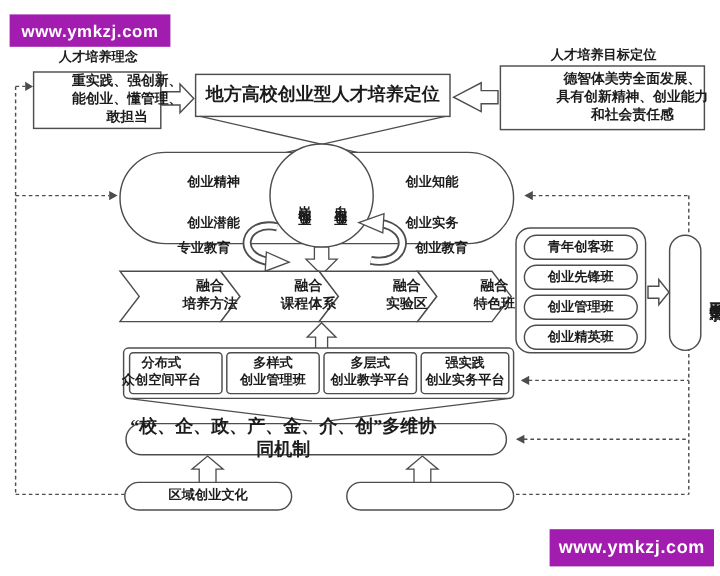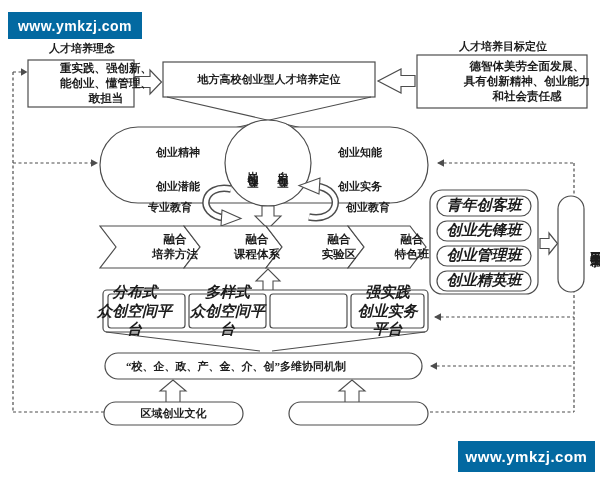--- a/index.html
+++ b/index.html
@@ -3,24 +3,24 @@
 <meta charset="utf-8">
 <style>
   html,body{margin:0;padding:0;background:#ffffff;}
   #stage{position:relative;width:600px;height:480px;background:#ffffff;overflow:hidden;
          font-family:"Liberation Serif","DejaVu Serif",serif;color:#1c1c1c;}
   #lines{position:absolute;left:0;top:0;z-index:1;}
   .txt{position:absolute;z-index:2;font-weight:bold;display:flex;align-items:center;
        justify-content:center;text-align:center;line-height:1.3;white-space:pre-line;}
   .vert{writing-mode:vertical-rl;text-orientation:upright;letter-spacing:2px;
         display:block;text-align:center;}
-  .wm{position:absolute;z-index:3;background:#0369a1;color:#ffffff;font-weight:bold;
+  .wm{position:absolute;z-index:3;background:#a21caf;color:#ffffff;font-weight:bold;
       font-family:"Liberation Sans","DejaVu Sans",sans-serif;display:flex;
       align-items:center;justify-content:center;letter-spacing:.5px;}
-  .f11{font-size:15px;font-style:italic;} .f115{font-size:11.5px;padding-left:25px;} .f12{font-size:11px;} .f125{font-size:11px;}
+  .f11{font-size:11px;} .f115{font-size:11.5px;padding-left:25px;} .f12{font-size:11px;} .f125{font-size:15px;}
 </style>
 </head>
 <body>
 
 <div id="stage">
 
   <svg id="lines" width="600" height="480" viewBox="0 0 600 480">
     <g stroke="#4d4d4d" stroke-width="1.2" fill="none" stroke-dasharray="3 2.5">
       <path d="M13,72 V412"></path>
       <path d="M13,72 H21"></path>
@@ -141,20 +141,22 @@
 
   <div class="txt f11" style="left:437px;top:196px;width:94px;height:20px;">青年创客班</div>
   <div class="txt f11" style="left:437px;top:221px;width:94px;height:20px;">创业先锋班</div>
   <div class="txt f11" style="left:437px;top:246px;width:94px;height:20px;">创业管理班</div>
   <div class="txt f11" style="left:437px;top:271px;width:94px;height:20px;">创业精英班</div>
   <div class="vert f115" style="position:absolute;z-index:2;font-weight:bold;left:563px;top:201px;height:88px;letter-spacing:1px;">不同学生需求</div>
 
   <div class="txt f11" style="left:96px;top:295px;width:77px;height:32px;line-height:1.25;">分布式
 众创空间平台</div>
   <div class="txt f11" style="left:189px;top:295px;width:77px;height:32px;line-height:1.25;">多样式
-众创空间平台</div>
+创业管理班</div>
+  <div class="txt f11" style="left:270px;top:295px;width:77px;height:32px;line-height:1.25;">多层式
+创业教学平台</div>
   <div class="txt f11" style="left:351px;top:295px;width:73px;height:32px;line-height:1.25;">强实践
 创业实务平台</div>
 
   <div class="txt f125" style="left:105px;top:353px;width:262px;height:26px;">“校、企、政、产、金、介、创”多维协同机制</div>
   <div class="txt f12" style="left:104px;top:402px;width:139px;height:23px;">区域创业文化</div>
 
 </div>
 
 </body></html>

